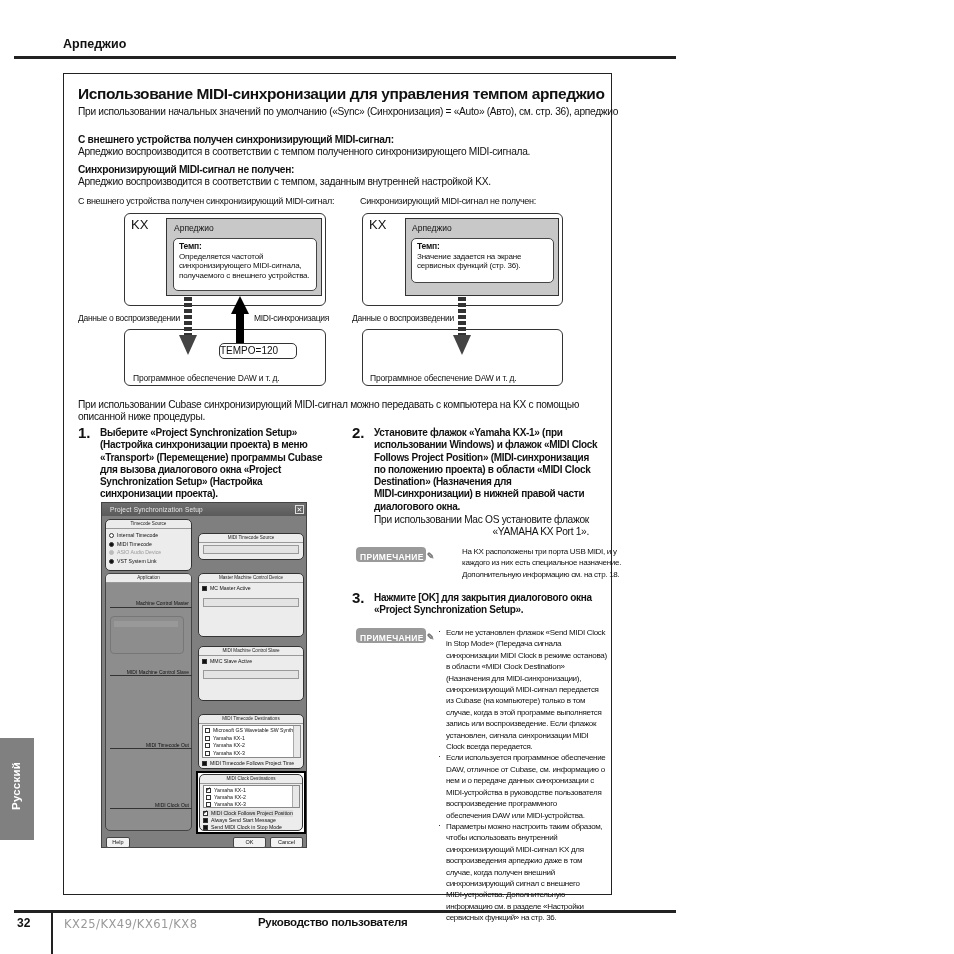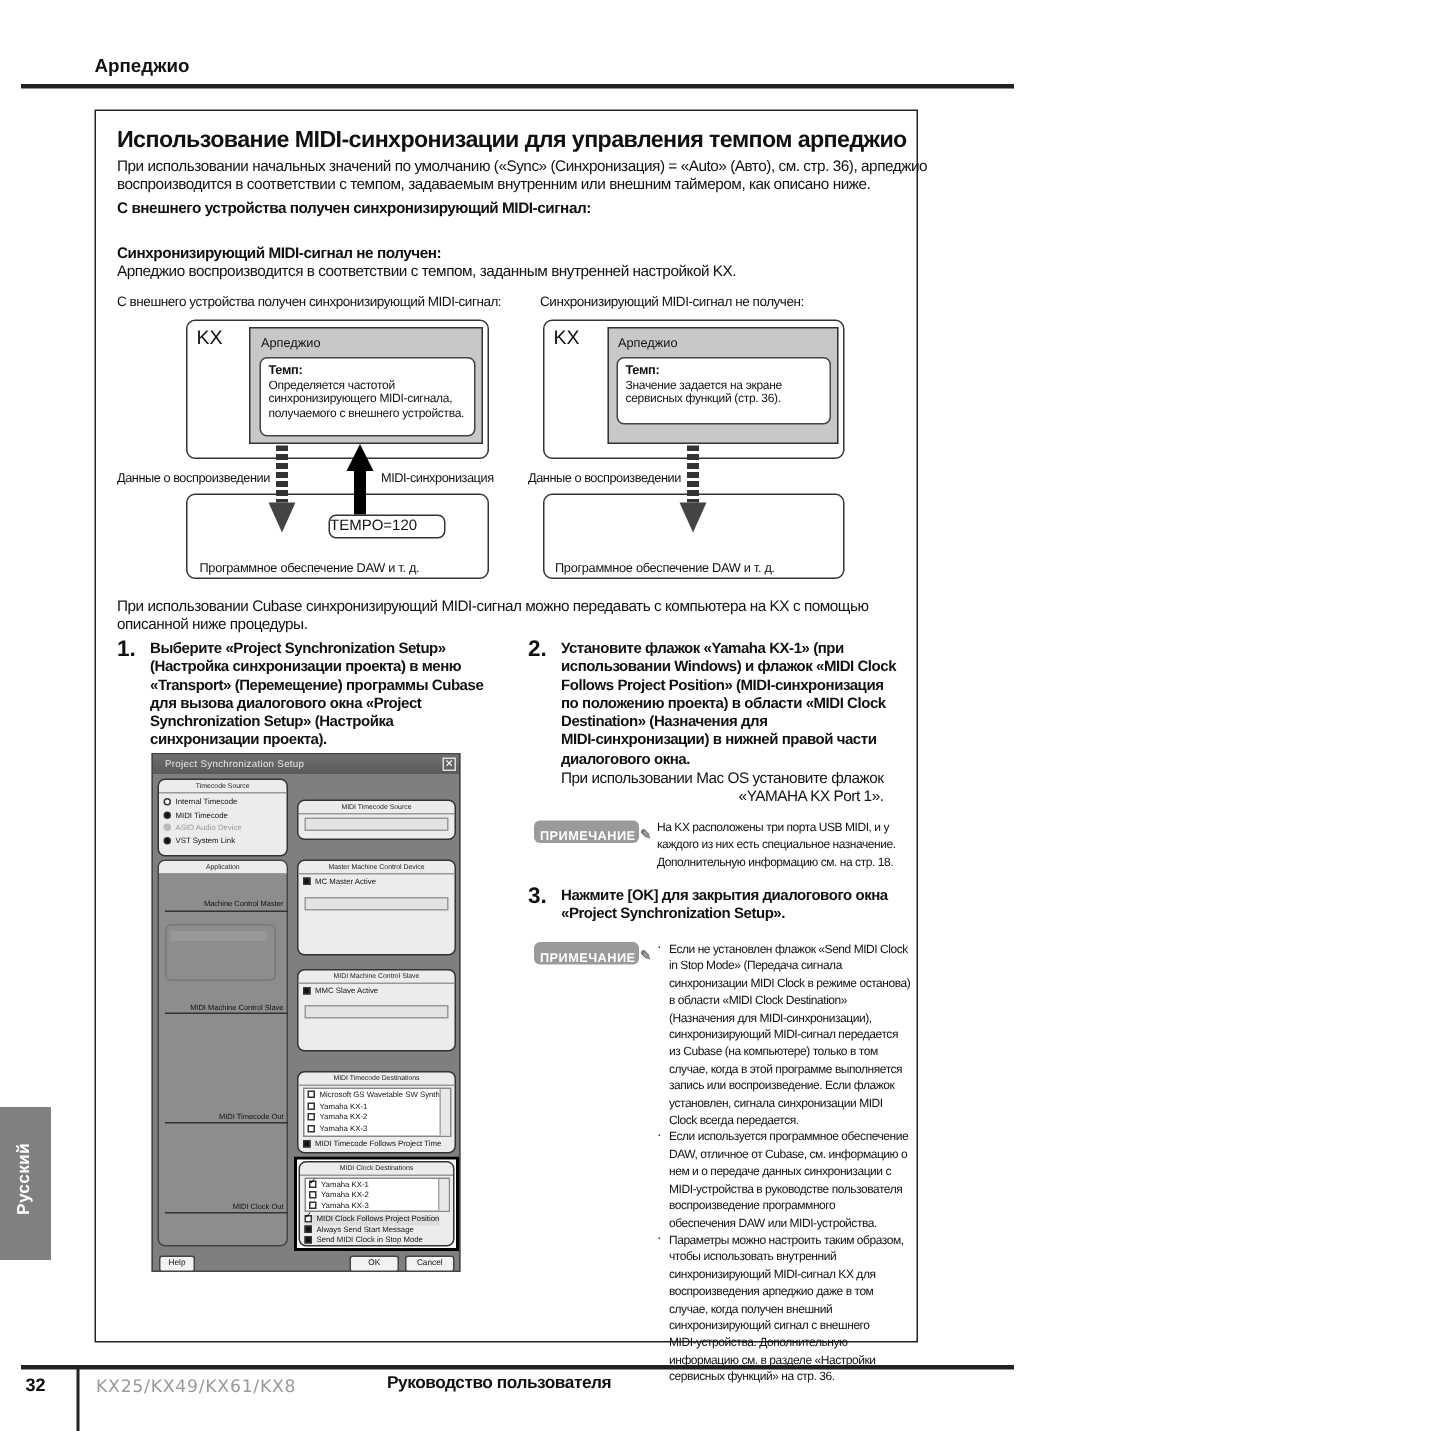--- a/index.html
+++ b/index.html
@@ -87,25 +87,25 @@
 
 <div class="abs section-title">Арпеджио</div>
 <div class="abs top-rule"></div>
 
 <div class="abs content-box"></div>
 
 <div class="abs h1">Использование MIDI-синхронизации для управления темпом арпеджио</div>
 
 <div class="abs p" style="left:78px; top:106px;">
   <div>При использовании начальных значений по умолчанию («Sync» (Синхронизация) = «Auto» (Авто), см. стр. 36), арпеджио</div>
-  <div>воспроизводится в соответствии с темпом, задаваемым внутренним или внешним таймером, как описано ниже.</div>
 </div>
 
 <div class="abs p" style="left:78px; top:134px;">
   <div class="b">С внешнего устройства получен синхронизирующий MIDI-сигнал:</div>
+  <div>Арпеджио воспроизводится в соответствии с темпом полученного синхронизирующего MIDI-сигнала.</div>
 </div>
 
 <div class="abs p" style="left:78px; top:164px;">
   <div class="b">Синхронизирующий MIDI-сигнал не получен:</div>
   <div>Арпеджио воспроизводится в соответствии с темпом, заданным внутренней настройкой KX.</div>
 </div>
 
 <div class="abs dcap" style="left:78px; top:196px;">С внешнего устройства получен синхронизирующий MIDI-сигнал:</div>
 <div class="abs kxbox" style="left:124px; top:213px; width:202px; height:93px;"></div>
 <div class="abs kxlabel" style="left:131px; top:217px;">KX</div>
@@ -170,21 +170,21 @@
 </div>
 <div class="abs stepnorm" style="left:374px; top:514px;text-align:right;">
   <div>При использовании Mac OS установите флажок</div>
   <div>«YAMAHA KX Port 1».</div>
 </div>
 
 <div class="abs note-badge" style="left:356px; top:547px; width:70px;">
   <span>ПРИМЕЧАНИЕ</span>
   <span class="pen">✎</span>
 </div>
-<div class="abs notetext" style="left:438px; top:546px;">
+<div class="abs notetext" style="left:462px; top:546px;">
   <div>На KX расположены три порта USB MIDI, и у</div>
   <div>каждого из них есть специальное назначение.</div>
   <div>Дополнительную информацию см. на стр. 18.</div>
 </div>
 
 <div class="abs stepnum" style="left:352px; top:589px;">3.</div>
 <div class="abs steptext" style="left:374px; top:592px;">
   <div>Нажмите [OK] для закрытия диалогового окна</div>
   <div>«Project Synchronization Setup».</div>
 </div>

